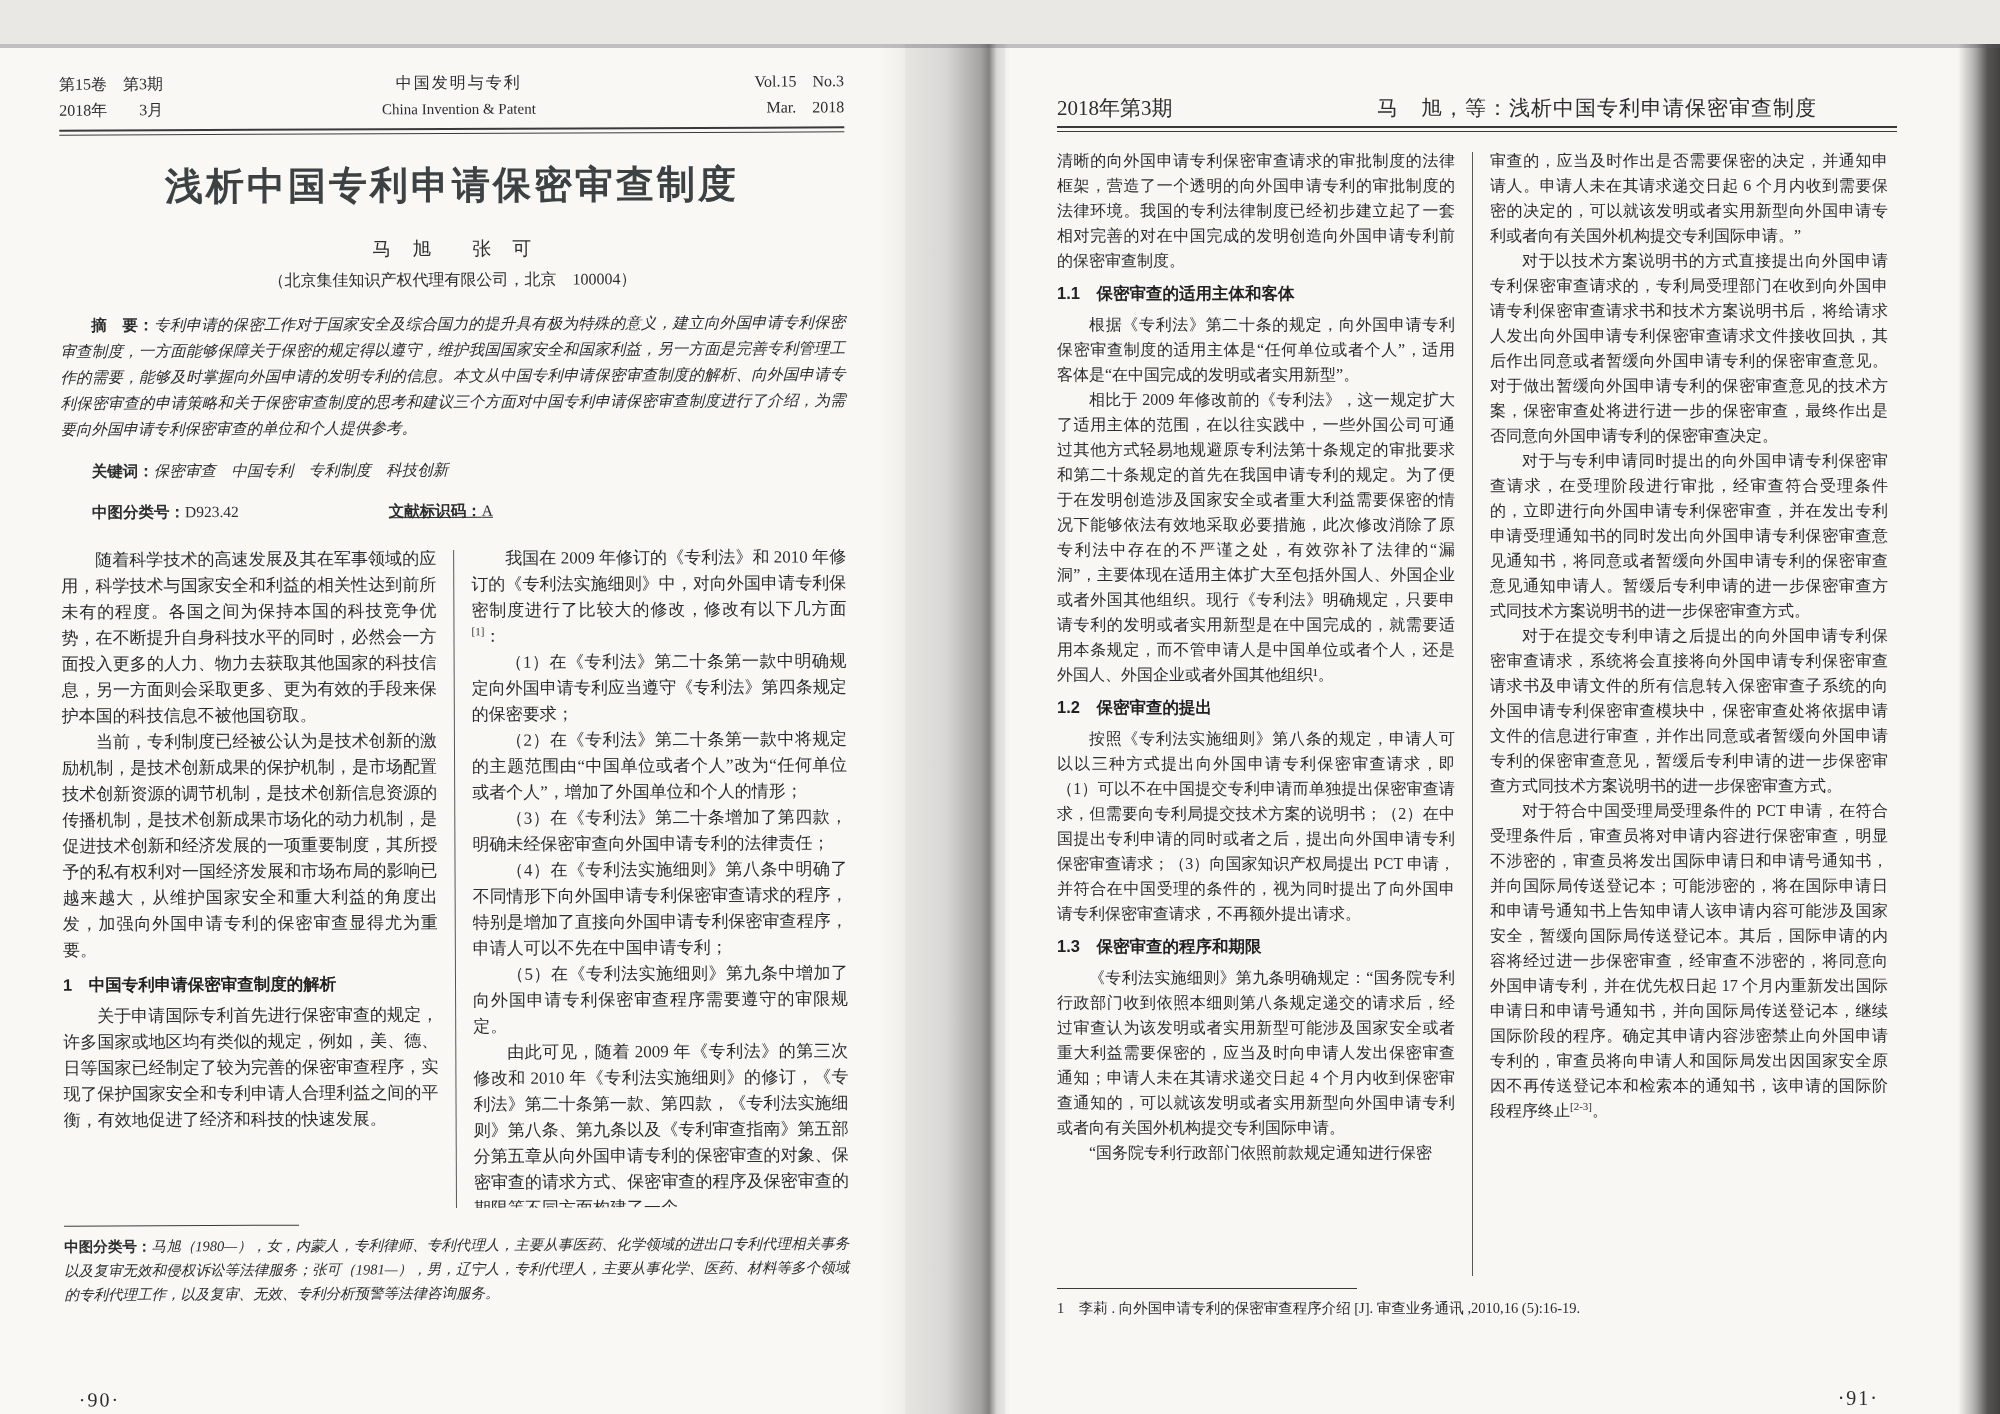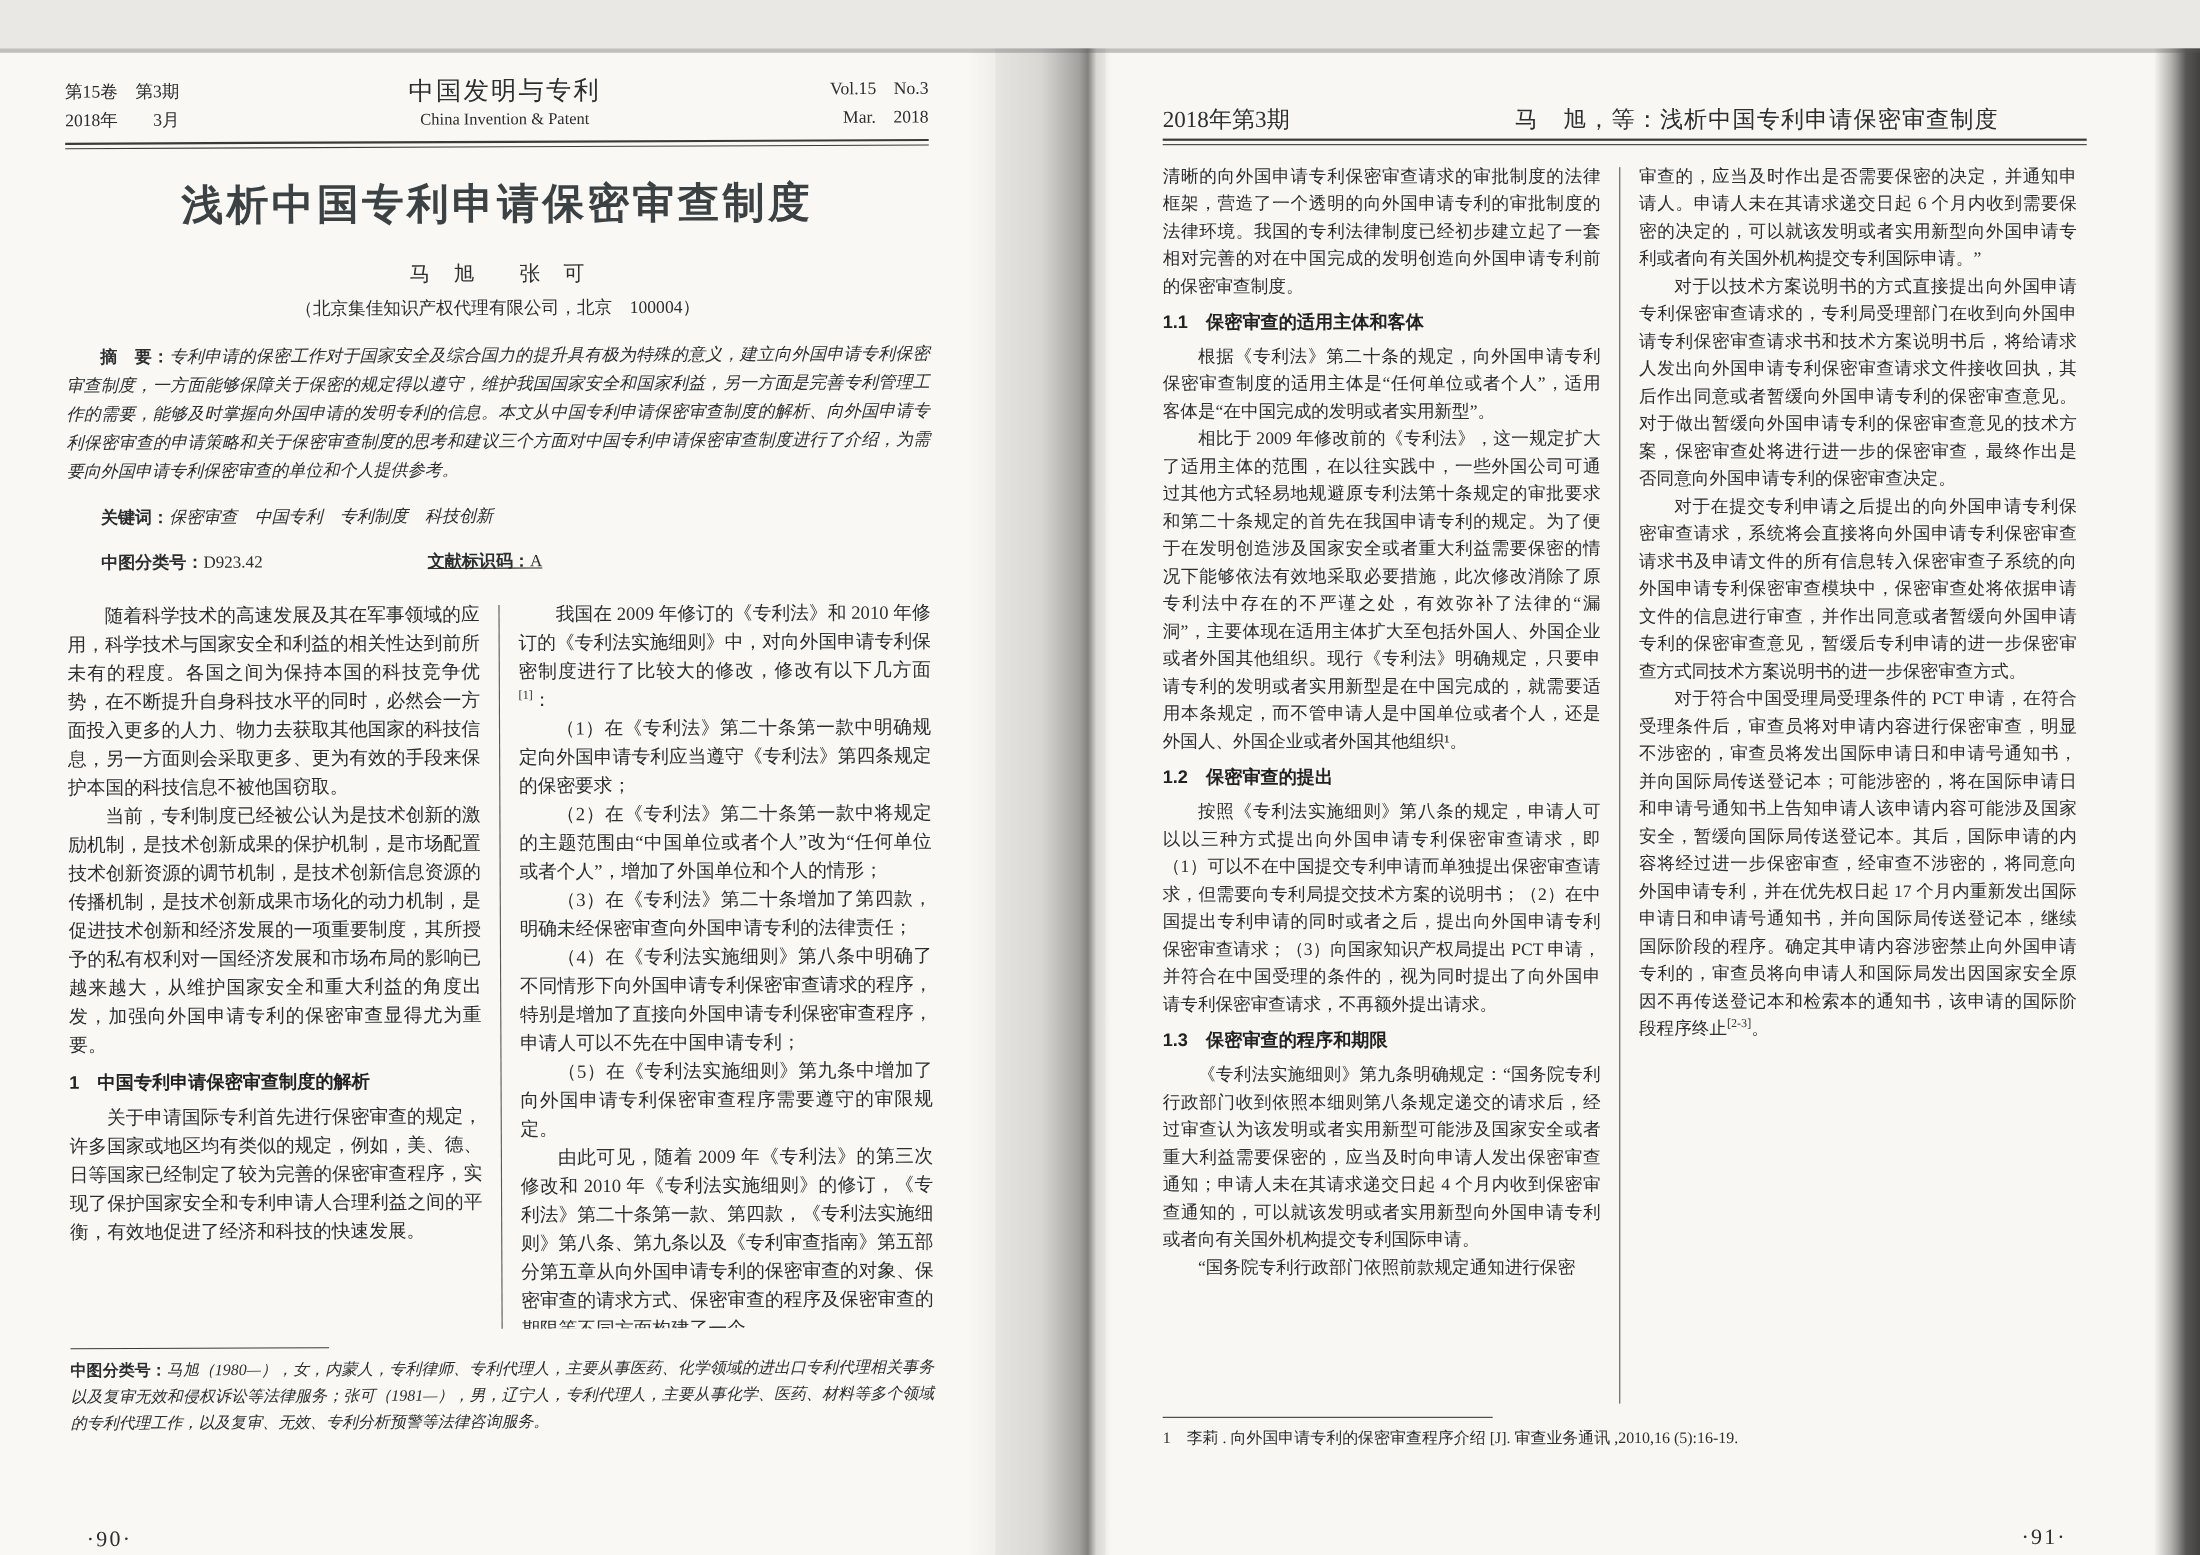--- a/index.html
+++ b/index.html
@@ -32,21 +32,21 @@
   .top-edge{position:absolute;top:0;left:0;width:2000px;height:4px;background:rgba(90,90,88,.35);z-index:3;}
 
   .page-inner{position:relative;height:100%;box-sizing:border-box;}
   .page-left .page-inner{padding:26px 58px 0 62px;transform:rotate(-0.25deg);}
   .page-right .page-inner{padding:38px 78px 0 52px;}
 
   
   .runhead{display:flex;justify-content:space-between;align-items:flex-start;font-size:16px;line-height:26px;}
   .runhead .rh-left{text-align:left;white-space:pre-line;}
   .runhead .rh-center{text-align:center;}
-  .runhead .rh-center .cn{font-size:23px;letter-spacing:2px;}
+  .runhead .rh-center .cn{font-size:16px;letter-spacing:2px;}
   .runhead .rh-center .en{font-size:15px;}
   .runhead .rh-right{text-align:right;white-space:pre-line;}
   .rule-double{margin-top:6px;height:3px;border-top:2.5px solid #3a3a38;border-bottom:1px solid #3a3a38;}
 
   .runhead91{display:flex;font-size:21px;line-height:24px;margin-top:14px;}
   .runhead91 .rh-left{width:240px;}
   .runhead91 .rh-center{flex:1;text-align:center;letter-spacing:1px;}
 
   
   .art-title{
@@ -170,20 +170,21 @@
           <h3>1.2　保密审查的提出</h3>
           <p>按照《专利法实施细则》第八条的规定，申请人可以以三种方式提出向外国申请专利保密审查请求，即（1）可以不在中国提交专利申请而单独提出保密审查请求，但需要向专利局提交技术方案的说明书；（2）在中国提出专利申请的同时或者之后，提出向外国申请专利保密审查请求；（3）向国家知识产权局提出 PCT 申请，并符合在中国受理的条件的，视为同时提出了向外国申请专利保密审查请求，不再额外提出请求。</p>
           <h3>1.3　保密审查的程序和期限</h3>
           <p>《专利法实施细则》第九条明确规定：“国务院专利行政部门收到依照本细则第八条规定递交的请求后，经过审查认为该发明或者实用新型可能涉及国家安全或者重大利益需要保密的，应当及时向申请人发出保密审查通知；申请人未在其请求递交日起 4 个月内收到保密审查通知的，可以就该发明或者实用新型向外国申请专利或者向有关国外机构提交专利国际申请。</p>
           <p>“国务院专利行政部门依照前款规定通知进行保密</p>
         </div>
         <div class="col-divider"></div>
         <div class="col col-91">
           <p class="cont">审查的，应当及时作出是否需要保密的决定，并通知申请人。申请人未在其请求递交日起 6 个月内收到需要保密的决定的，可以就该发明或者实用新型向外国申请专利或者向有关国外机构提交专利国际申请。”</p>
           <p>对于以技术方案说明书的方式直接提出向外国申请专利保密审查请求的，专利局受理部门在收到向外国申请专利保密审查请求书和技术方案说明书后，将给请求人发出向外国申请专利保密审查请求文件接收回执，其后作出同意或者暂缓向外国申请专利的保密审查意见。对于做出暂缓向外国申请专利的保密审查意见的技术方案，保密审查处将进行进一步的保密审查，最终作出是否同意向外国申请专利的保密审查决定。</p>
+          <p>对于与专利申请同时提出的向外国申请专利保密审查请求，在受理阶段进行审批，经审查符合受理条件的，立即进行向外国申请专利保密审查，并在发出专利申请受理通知书的同时发出向外国申请专利保密审查意见通知书，将同意或者暂缓向外国申请专利的保密审查意见通知申请人。暂缓后专利申请的进一步保密审查方式同技术方案说明书的进一步保密审查方式。</p>
           <p>对于在提交专利申请之后提出的向外国申请专利保密审查请求，系统将会直接将向外国申请专利保密审查请求书及申请文件的所有信息转入保密审查子系统的向外国申请专利保密审查模块中，保密审查处将依据申请文件的信息进行审查，并作出同意或者暂缓向外国申请专利的保密审查意见，暂缓后专利申请的进一步保密审查方式同技术方案说明书的进一步保密审查方式。</p>
           <p><span>对于符合中国受理局受理条件的 PCT 申请，在符合受理条件后，审查员将对申请内容进行保密审查，明显不涉密的，审查员将发出国际申请日和申请号通知书，并向国际局传送登记本；可能涉密的，将在国际申请日和申请号通知书上告知申请人该申请内容可能涉及国家安全，暂缓向国际局传送登记本。其后，国际申请的内容将经过进一步保密审查，经审查不涉密的，将同意向外国申请专利，并在优先权日起 17 个月内重新发出国际申请日和申请号通知书，并向国际局传送登记本，继续国际阶段的程序。确定其申请内容涉密禁止向外国申请专利的，审查员将向申请人和国际局发出因国家安全原因不再传送登记本和检索本的通知书，该申请的国际阶段程序终止</span><sup class="ref">[2-3]</sup><span>。</span></p>
         </div>
       </div>
 
       <div class="foot-rule"></div>
       <p class="footnote">1　李莉 . 向外国申请专利的保密审查程序介绍 [J]. 审查业务通讯 ,2010,16 (5):16-19.</p>
 
       <div class="pageno pageno-91">·91·</div>
     </div>

